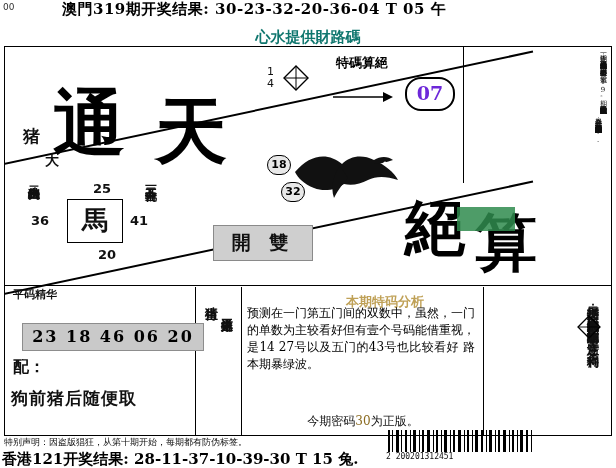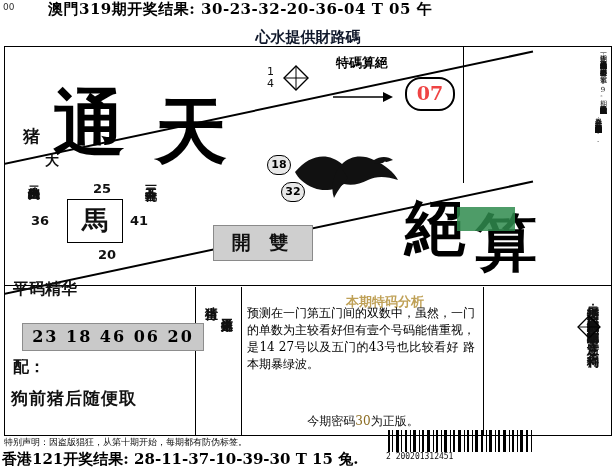--- a/index.html
+++ b/index.html
@@ -8,29 +8,29 @@
     background:#ffffff;
     font-family:"DejaVu Sans","Liberation Sans",sans-serif;
     color:#111;
     overflow:hidden;
   }
   #page{position:relative;width:616px;height:468px;overflow:hidden;background:#fff;}
 
   
   .top-corner{position:absolute;left:3px;top:2px;font-size:9px;color:#333;}
   .top-title{
-    position:absolute;left:48px;top:0px;width:500px;height:20px;
+    position:absolute;left:62px;top:0px;width:500px;height:20px;
     font-family:"DejaVu Serif","Liberation Serif",serif;
     font-weight:bold;font-size:15px;letter-spacing:0.5px;color:#000;
     white-space:nowrap;
   }
   .sub-title{
     position:absolute;left:0;top:28px;width:616px;text-align:center;
     font-family:"DejaVu Serif","Liberation Serif",serif;
-    font-weight:bold;font-size:15px;color:#0f172a;
+    font-weight:bold;font-size:15px;color:#0f766e;
   }
 
   
   .frame{
     position:absolute;left:4px;top:46px;width:606px;height:388px;
     border:1px solid #000;
     background:#fff;
     overflow:hidden;
   }
 
@@ -59,21 +59,21 @@
   .spec-label{
     position:absolute;left:325px;top:8px;width:64px;text-align:center;
     font-family:"DejaVu Serif","Liberation Serif",serif;
     font-weight:bold;font-size:13px;line-height:15px;color:#000;
   }
   .arrow-right{position:absolute;left:328px;top:44px;width:60px;height:12px;}
   .spec-ball{
     position:absolute;left:400px;top:30px;width:46px;height:30px;
     border:2px solid #000;border-radius:16px;background:#fff;
     font-family:"DejaVu Serif","Liberation Serif",serif;
-    font-weight:bold;font-size:19px;text-align:center;line-height:28px;color:#ef4444;
+    font-weight:bold;font-size:19px;text-align:center;line-height:28px;color:#6d28d9;
   }
   .diamond{position:absolute;left:278px;top:18px;width:26px;height:26px;}
   .tick1{position:absolute;left:262px;top:18px;font-size:11px;}
   .tick4{position:absolute;left:262px;top:30px;font-size:11px;}
 
   
   .mini-ball{
     position:absolute;width:22px;height:18px;border:1.5px solid #000;border-radius:10px;
     background:#e8e8e8;text-align:center;font-size:11px;line-height:17px;font-weight:bold;color:#000;
   }
@@ -145,23 +145,23 @@
   
   .kaishuang{
     position:absolute;left:208px;top:178px;width:98px;height:34px;
     background:#cfcfcf;border:1px solid #8a8a8a;
     font-family:"DejaVu Serif","Liberation Serif",serif;
     font-weight:bold;font-size:19px;text-align:center;line-height:32px;letter-spacing:6px;
   }
 
   
   .pmjh{
-    position:absolute;left:8px;top:232px;
-    font-family:"DejaVu Serif","Liberation Serif",serif;
-    font-weight:bold;font-size:16px;
+    position:absolute;left:8px;top:240px;
+    font-family:"DejaVu Serif","Liberation Serif",serif;
+    font-weight:bold;font-size:11px;
   }
   .numstrip{
     position:absolute;left:5px;top:276px;width:180px;height:26px;
     background:#c9c9c9;border:1px solid #8d8d8d;
     font-family:"DejaVu Serif","Liberation Serif",serif;
     font-weight:bold;font-size:16px;color:#000;
     text-align:center;line-height:25px;letter-spacing:2px;margin-left:12px;
   }
   .pei{
     position:absolute;left:8px;top:310px;

